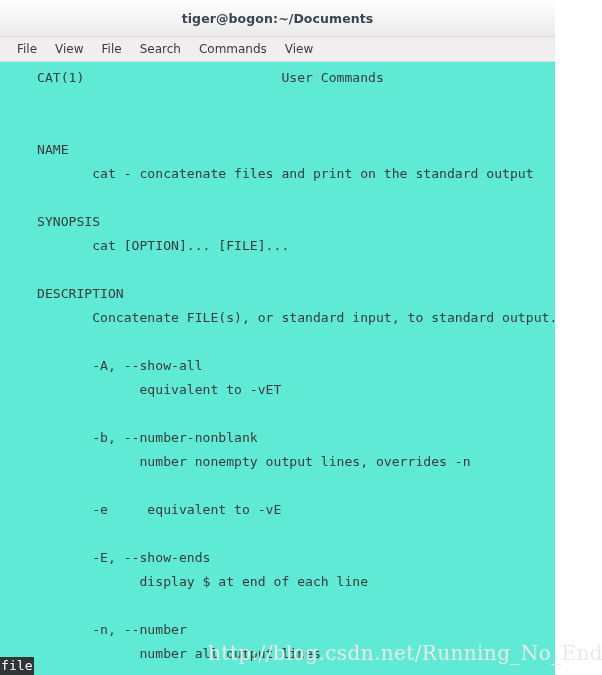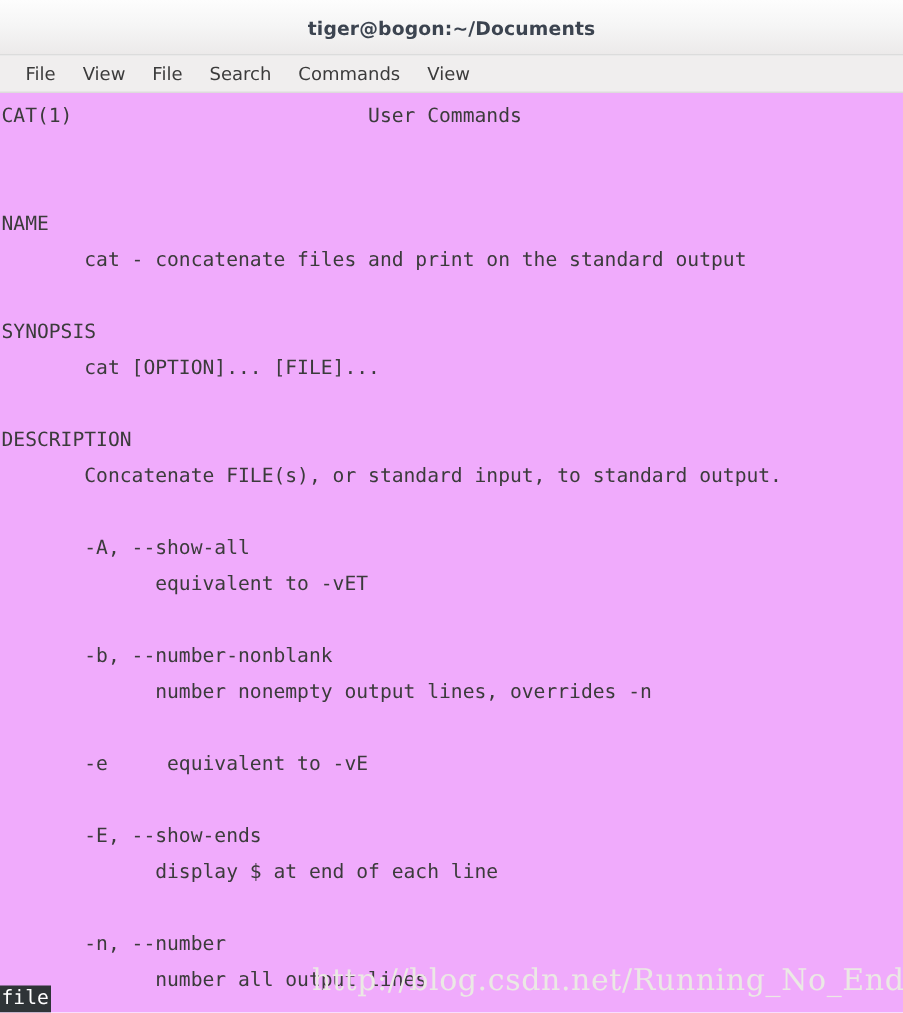--- a/index.html
+++ b/index.html
@@ -6,21 +6,21 @@
 
   html, body {
     width: 602px;
     height: 675px;
     overflow: hidden;
     background: #ffffff;
   }
 
   #window {
     position: relative;
-    width: 602px;
+    width: 555px;
     height: 675px;
     display: flex;
     flex-direction: column;
     background: #ffffff;
   }
 
   
   #titlebar {
     height: 37px;
     flex: 0 0 37px;
@@ -58,23 +58,24 @@
     color: #3b3b3b;
     padding: 2px 9px;
     white-space: nowrap;
     cursor: default;
   }
 
   
   #terminal {
     position: relative;
     flex: 1 1 auto;
-    background: #f0abfc;
+    background: #5eead4;
     overflow: hidden;
     padding-top: 4px;
+    padding-left: 36px;
   }
 
   #term-lines {
     font-family: "DejaVu Sans Mono", monospace;
     font-size: 13.1px;
     line-height: 24px;
     color: #3b3b3b;
     white-space: pre;
     letter-spacing: 0px;
   }

